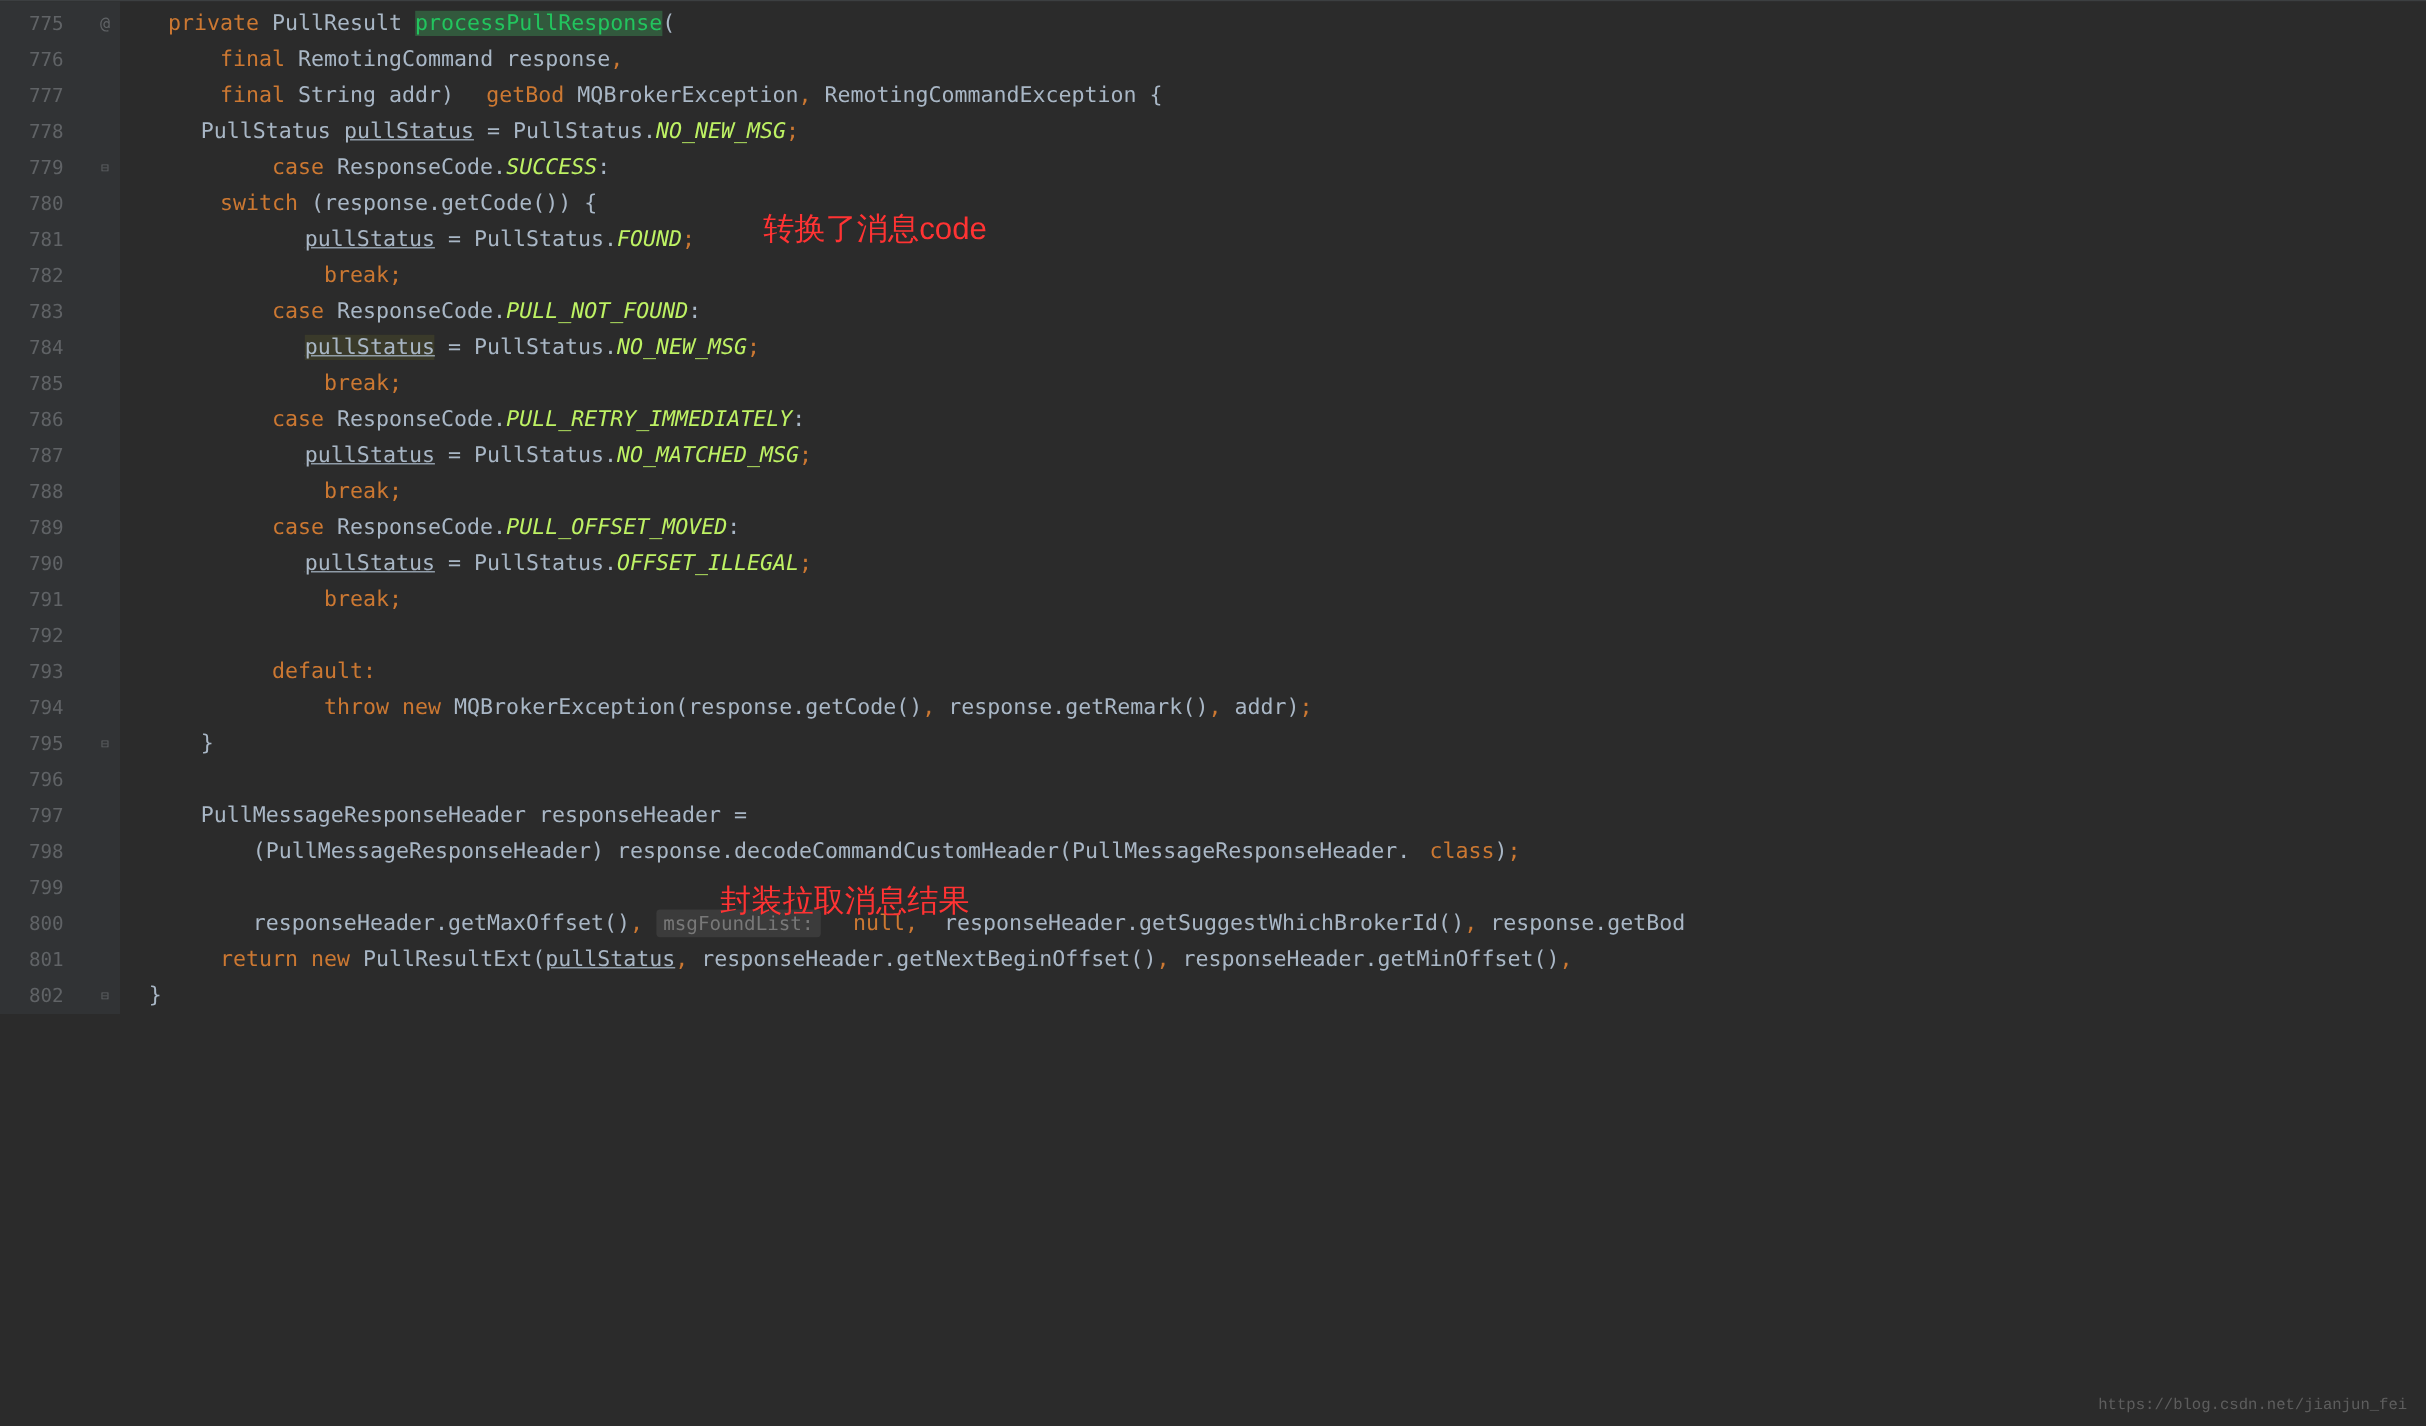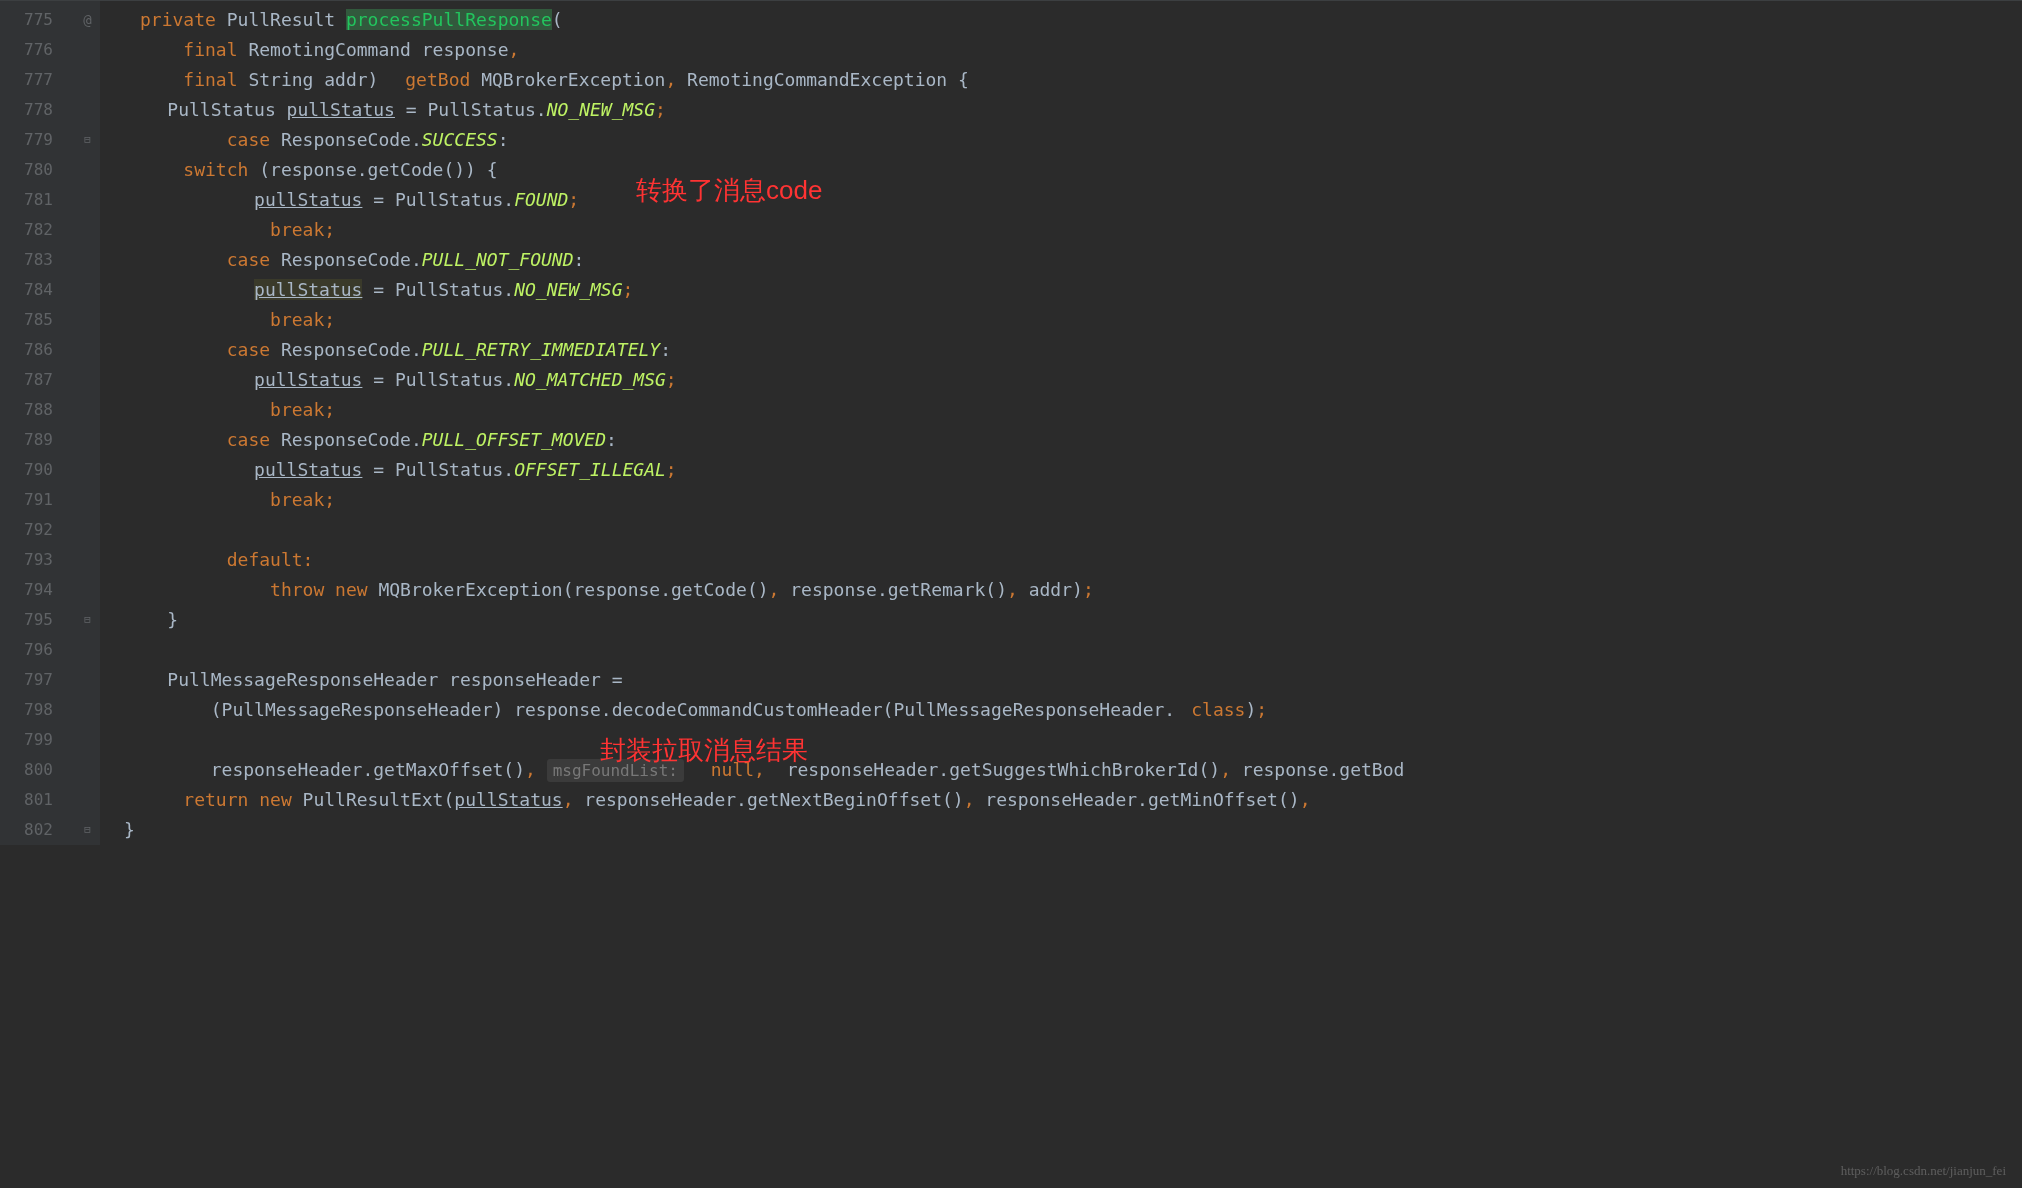--- a/index.html
+++ b/index.html
@@ -75,21 +75,21 @@
       color: #ff3333;
       font-family: -apple-system, 'PingFang SC', sans-serif;
       font-size: 26px;
       font-weight: 400;
     }
     .watermark {
       position: fixed;
       bottom: 6px;
       right: 16px;
       color: #888;
-      font-family: Liberation Serif, serif;
+      font-family: Liberation Mono, monospace;
       font-size: 13px;
       opacity: 0.55;
     }
     .top-border {
       border-top: 1px solid #3c3f41;
     }
   </style>
 </head>
 <body>
 

